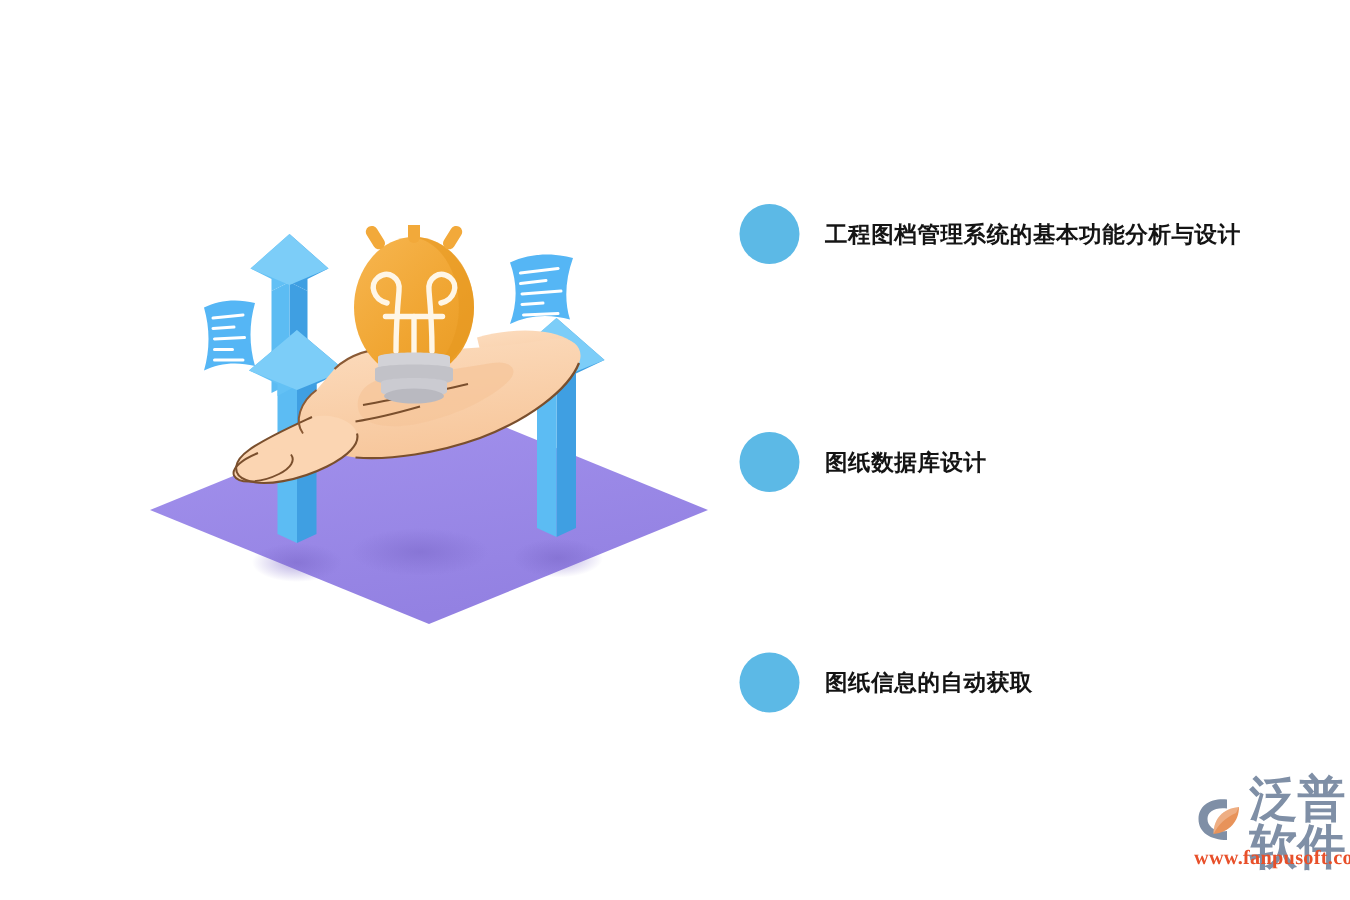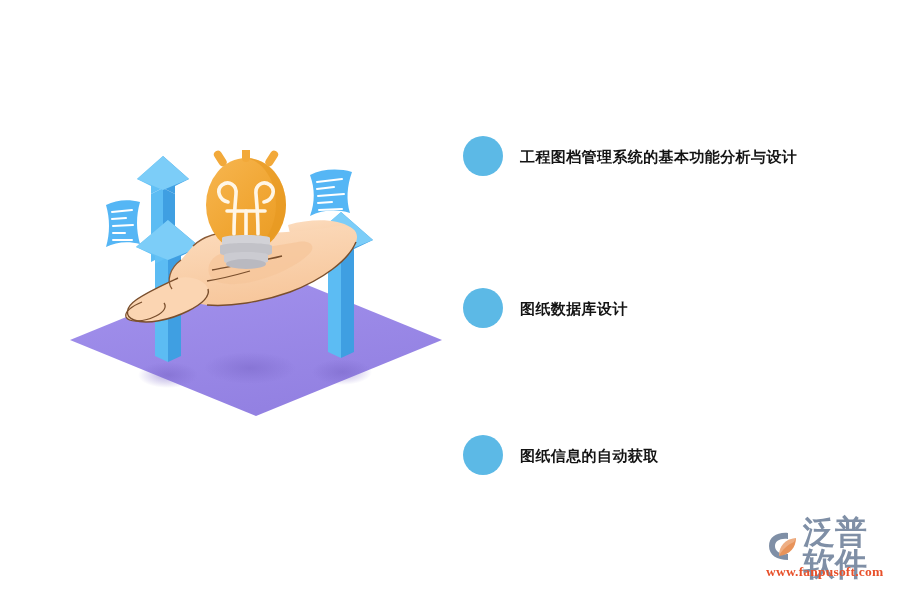--- a/index.html
+++ b/index.html
@@ -11,20 +11,21 @@
     height: 600px;
     background: #ffffff;
     font-family: "Liberation Sans", "DejaVu Sans", sans-serif;
     overflow: hidden;
   }
   #stage {
     position: relative;
     width: 724px;
     height: 600px;
     background: #ffffff;
+    margin-left: 30px;
   }
 
   
   #illustration {
     position: absolute;
     left: 60px;
     top: 150px;
     width: 400px;
     height: 290px;
   }

